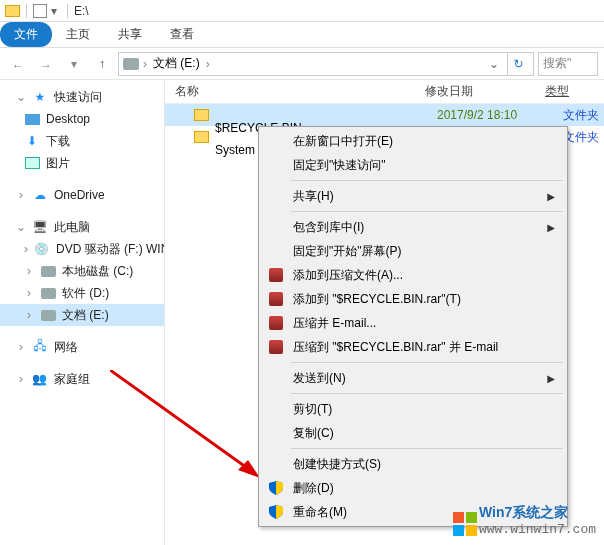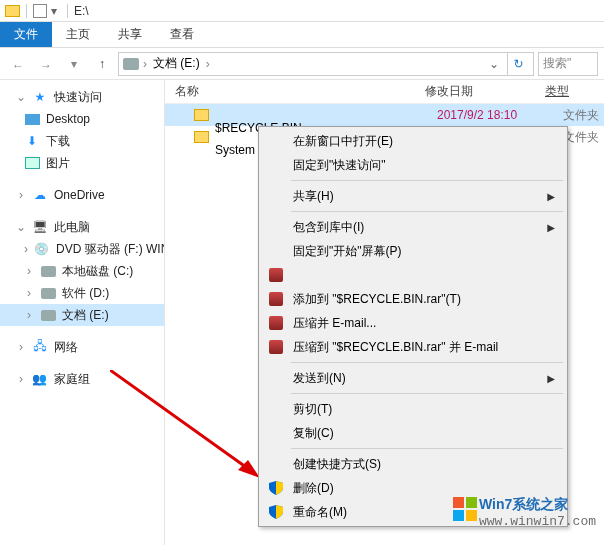--- a/index.html
+++ b/index.html
@@ -3,21 +3,21 @@
 <meta charset="utf-8">
 <style>
 * { margin: 0; padding: 0; box-sizing: border-box; font-family: "Microsoft YaHei", "Segoe UI", sans-serif; font-size: 12px; }
 body { width: 604px; height: 545px; background: #fff; position: relative; overflow: hidden; }
 
 .titlebar { height: 22px; background: #fff; border-bottom: 1px solid #ddd; display: flex; align-items: center; padding: 0 4px; }
 .titlebar .sep { width: 1px; height: 14px; background: #ccc; margin: 0 6px; }
 .titlebar .title { color: #333; }
 
 .ribbon-tabs { height: 26px; display: flex; align-items: stretch; border-bottom: 1px solid #ddd; }
-.ribbon-tabs .tab { padding: 8px 14px; display: flex; align-items: center; color: #333; }
+.ribbon-tabs .tab { padding: 8px 14px; display: flex; align-items: center; color: #333; border-radius: 12px; }
 .ribbon-tabs .tab.file { background: #1979ca; color: #fff; }
 
 .addr-row { height: 32px; display: flex; align-items: center; padding: 4px 6px; gap: 4px; border-bottom: 1px solid #e5e5e5; }
 .nav-btn { width: 24px; height: 24px; border: none; background: none; display: flex; align-items: center; justify-content: center; color: #888; }
 .nav-btn.active { color: #333; }
 .addr-bar { flex: 1; height: 24px; border: 1px solid #ccc; display: flex; align-items: center; padding: 0 4px; gap: 4px; }
 .addr-bar .disk-ic { width: 16px; height: 12px; background: #9aa; border-radius: 2px; }
 .crumb { padding: 0 2px; }
 .crumb-sep { color: #888; }
 .addr-drop { margin-left: auto; color: #666; padding: 0 4px; }
@@ -48,34 +48,34 @@
 .content { flex: 1; position: relative; }
 .col-headers { height: 24px; display: flex; align-items: center; border-bottom: 1px solid #eee; color: #444; }
 .col-headers .col { padding-left: 10px; }
 .col.name { width: 250px; }
 .col.date { width: 120px; }
 .col.type { flex: 1; text-decoration: underline; }
 
 .file-row { height: 22px; display: flex; align-items: center; padding-left: 28px; gap: 6px; }
 .file-row.selected { background: #cce8ff; }
 .file-row .fname { width: 216px; margin-top: 26px; }
-.file-row .fdate { width: 120px; color: #be185d; }
-.file-row .ftype { color: #737373; }
+.file-row .fdate { width: 120px; color: #4d7c0f; }
+.file-row .ftype { color: #1d4ed8; }
 
 .arrow { position: absolute; left: 110px; top: 370px; width: 150px; height: 110px; pointer-events: none; z-index: 5; }
 
 .ctxmenu { position: absolute; left: 258px; top: 126px; width: 310px; background: #f0f0f0; border: 1px solid #a0a0a0; box-shadow: 2px 2px 4px rgba(0,0,0,0.25); z-index: 10; padding: 2px; }
 .ctx-item { height: 24px; display: flex; align-items: center; padding-left: 32px; position: relative; color: #000; }
 .ctx-item .icon-slot { position: absolute; left: 6px; width: 18px; height: 18px; display: flex; align-items: center; justify-content: center; }
 .ctx-item .sub-arrow { position: absolute; right: 10px; color: #333; font-size: 10px; }
 .ctx-sep { height: 1px; background: #d0d0d0; margin: 3px 2px 3px 30px; }
 .shield { width: 14px; height: 14px; }
 .rar-ic { width: 14px; height: 14px; background: linear-gradient(#c44, #822); border-radius: 2px; }
 
-.watermark { position: absolute; right: 8px; bottom: 16px; display: flex; align-items: flex-start; gap: 1px; z-index: 20; opacity: 0.95; }
+.watermark { position: absolute; right: 8px; bottom: 8px; display: flex; align-items: flex-end; gap: 1px; z-index: 20; opacity: 0.95; }
 .watermark .wlogo { width: 26px; height: 26px; }
 .watermark .wtxt { font-weight: bold; color: #1566b3; font-size: 14px; }
 .watermark .wsub { font-size: 13px; color: #666; display: block; font-family: Liberation Mono, monospace; }
 </style>
 </head>
 <body>
 
 <div class="titlebar">
   <span class="ic">
       <span class="ic-folder"></span>
@@ -232,20 +232,21 @@
       <span>包含到库中(I)</span>
       <span class="sub-arrow">▶</span>
     </div>
   <div class="ctx-item">
       <span>固定到"开始"屏幕(P)</span>
     </div>
   <div class="ctx-item">
       <span class="icon-slot">
         <span class="rar-ic"></span>
       </span>
+      <span>添加到压缩文件(A)...</span>
     </div>
   <div class="ctx-item">
       <span class="icon-slot">
         <span class="rar-ic"></span>
       </span>
       <span>添加到 "$RECYCLE.BIN.rar"(T)</span>
     </div>
   <div class="ctx-item">
       <span class="icon-slot">
         <span class="rar-ic"></span>

